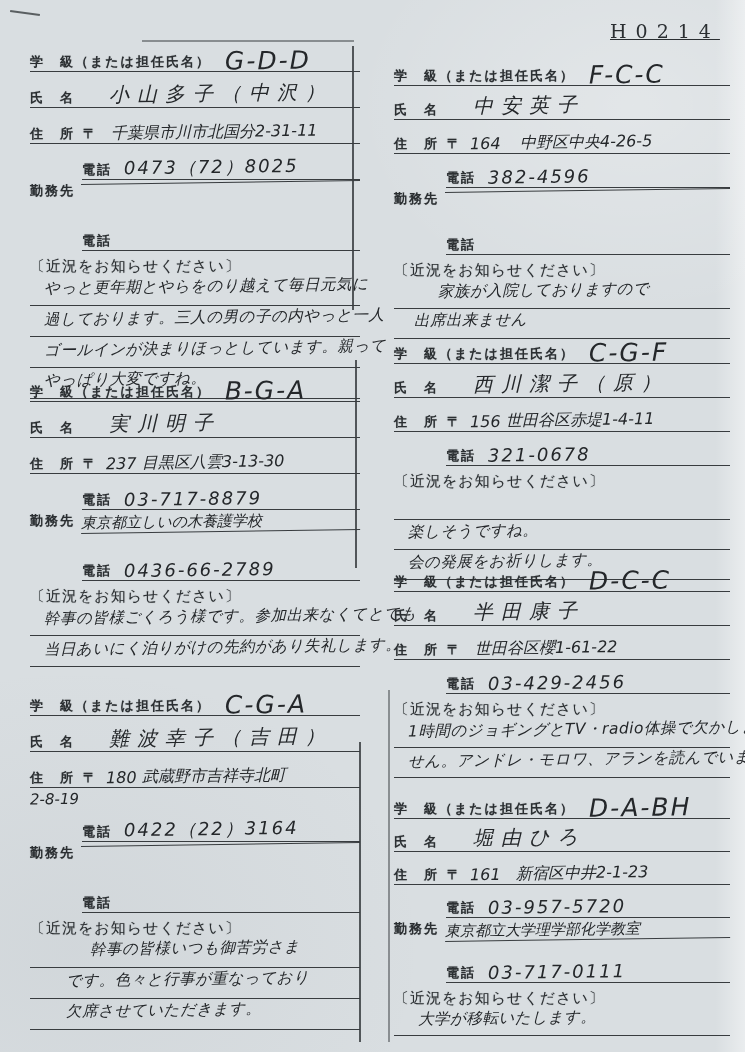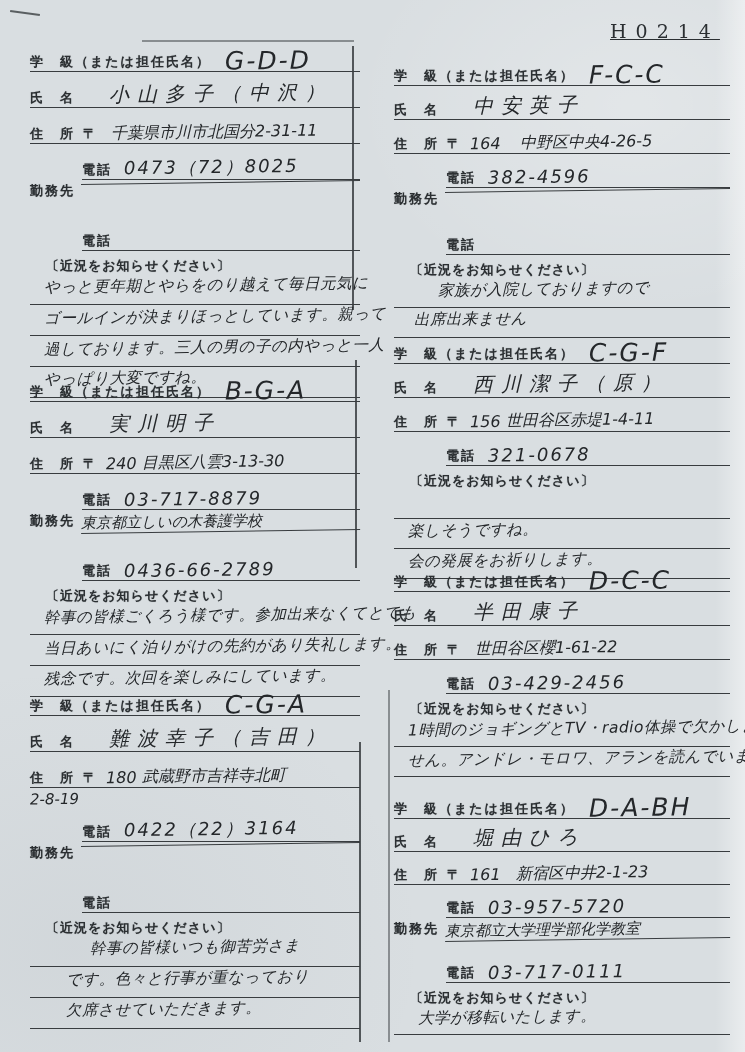--- a/index.html
+++ b/index.html
@@ -60,21 +60,21 @@
   .phone-v{font-size:18px;letter-spacing:2px;margin-left:4px;}
   .work-v{font-size:15px;margin-left:4px;} 
   .wrow{display:flex;align-items:flex-start;height:33px;margin-bottom:2px;}
   .col-right .wrow{height:31px;}
   .tight .wrow{height:30px;}
   .wrow .wfill{flex:1;border-bottom:1.6px solid #383c3f;margin-left:6px;}
   .addr2{
     text-align:right;font-size:15px;height:18px;line-height:18px;
     padding-right:26px;
   }
-  .news-label{margin:6px 0 2px 16px;font-size:13px;font-weight:bold;letter-spacing:1px;}
+  .news-label{margin:6px 0 2px 0;font-size:15px;font-weight:normal;letter-spacing:1px;}
   .news-line{
     border-bottom:1.6px solid #383c3f;
     height:27px;margin-bottom:3px;
     padding-left:14px;
     display:flex;align-items:flex-start;
   }
   .col-right .news-line{height:26px;}
   .tight .news-line{height:25px;}
   .news-line .hw{font-size:15.5px;line-height:17px;letter-spacing:.5px;}
   .header-code{
@@ -128,66 +128,63 @@
       </div>
       <div class="frow indent">
         <span class="plabel">電話</span>
         <span class="hw phone-v"></span>
       </div>
       <div class="news-label plabel">〔近況をお知らせください〕</div>
       <div class="news-line">
           <span class="hw">やっと更年期とやらをのり越えて毎日元気に</span>
         </div>
       <div class="news-line">
+          <span class="hw">過しております。三人の男の子の内やっと一人</span>
+        </div>
+      <div class="news-line">
           <span class="hw">ゴールインが決まりほっとしています。親って</span>
         </div>
       <div class="news-line">
-          <span class="hw">過しております。三人の男の子の内やっと一人</span>
-        </div>
-      <div class="news-line">
           <span class="hw">やっぱり大変ですね。</span>
         </div>
     </section>
 
     <section class="entry" style="top:368px">
       <div class="frow">
         <span class="plabel">学　級（または担任氏名）</span>
         <span class="hw code">B-G-A</span>
       </div>
       <div class="frow">
         <span class="plabel">氏　名</span>
         <span class="hw name-v">実川明子</span>
       </div>
       <div class="frow">
         <span class="plabel">住　所</span>
         <span class="plabel">〒</span>
-        <span class="hw postal-v">240</span>
+        <span class="hw postal-v">237</span>
         <span class="hw addr-v">目黒区八雲3-13-30</span>
       </div>
       <div class="frow indent">
         <span class="plabel">電話</span>
         <span class="hw phone-v">03-717-8879</span>
       </div>
       <div class="wrow">
         <span class="plabel">勤務先</span>
         <span class="wfill hw work-v">東京都立しいの木養護学校</span>
       </div>
       <div class="frow indent">
         <span class="plabel">電話</span>
         <span class="hw phone-v">0436-66-2789</span>
       </div>
       <div class="news-label plabel">〔近況をお知らせください〕</div>
       <div class="news-line">
           <span class="hw">幹事の皆様ごくろう様です。参加出来なくてとても</span>
         </div>
       <div class="news-line">
           <span class="hw">当日あいにく泊りがけの先約があり失礼します。</span>
-        </div>
-      <div class="news-line">
-          <span class="hw">残念です。次回を楽しみにしています。</span>
         </div>
     </section>
 
     <section class="entry" style="top:682px">
       <div class="frow">
         <span class="plabel">学　級（または担任氏名）</span>
         <span class="hw code">C-G-A</span>
       </div>
       <div class="frow">
         <span class="plabel">氏　名</span>

